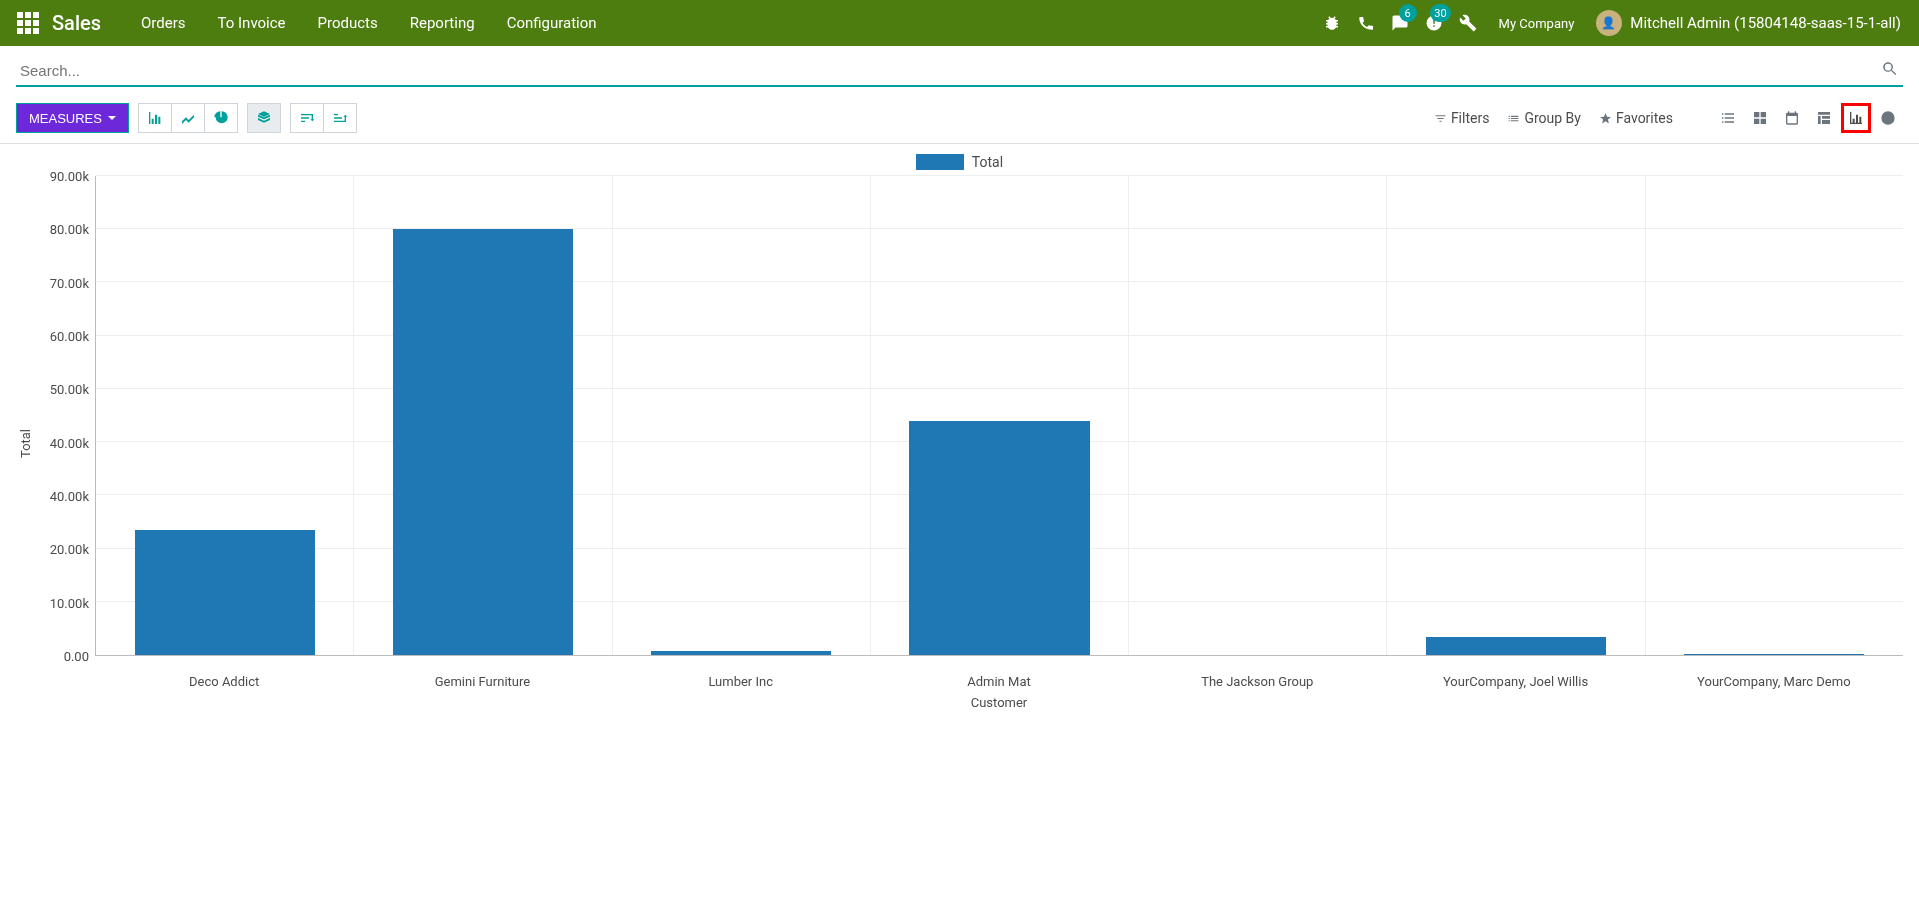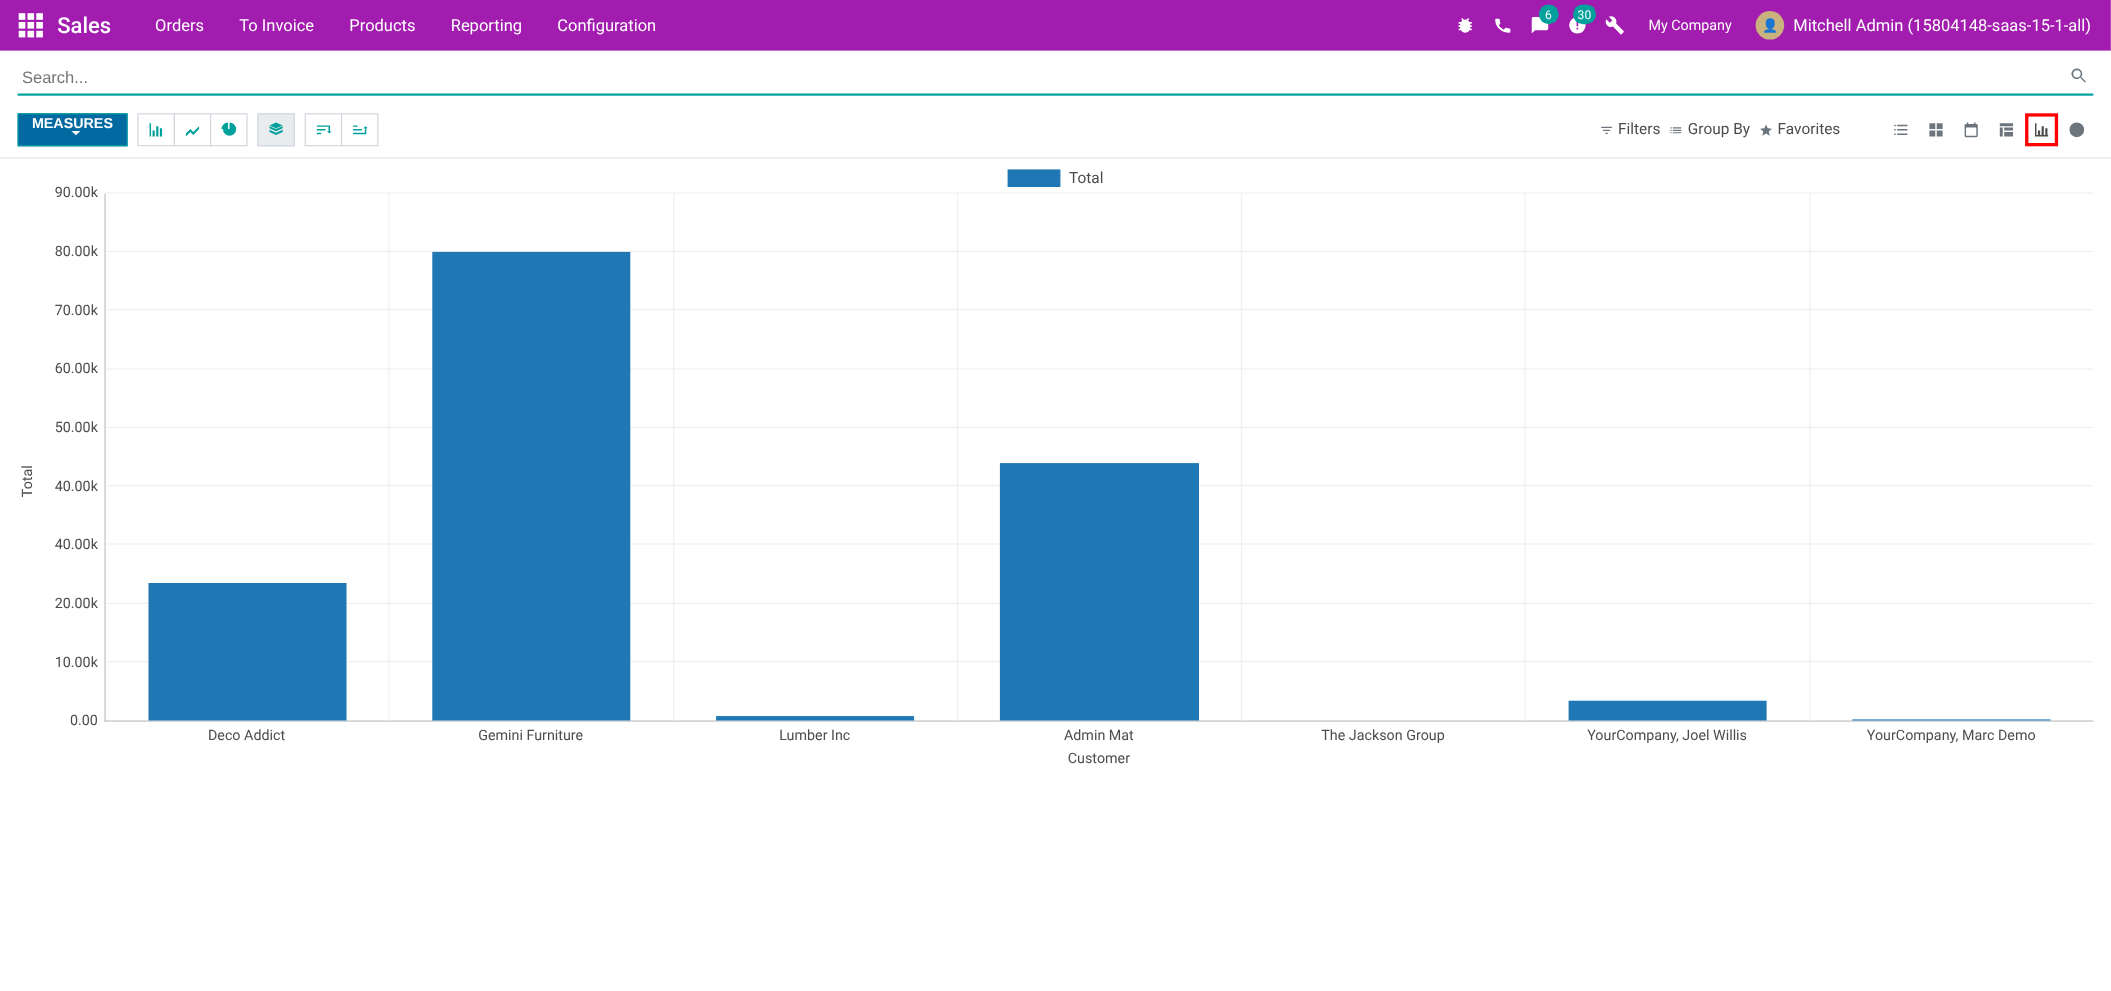--- a/index.html
+++ b/index.html
@@ -1,19 +1,19 @@
 <!DOCTYPE html>
 <html><head>
 <meta charset="utf-8">
 <style>
 * { margin: 0; padding: 0; box-sizing: border-box; }
 body { font-family: -apple-system, "Segoe UI", Roboto, sans-serif; background: #fff; color: #212529; overflow: hidden; }
 
 
-.topnav { background: #a21caf; height: 46px; display: flex; align-items: center; padding: 0 10px; color: #fff; }
+.topnav { background: #4d7c0f; height: 46px; display: flex; align-items: center; padding: 0 10px; color: #fff; }
 .topnav .apps-icon { width: 24px; height: 24px; display: flex; flex-wrap: wrap; margin: 0 12px 0 6px; cursor: pointer; }
 .topnav .apps-icon span { width: 6px; height: 6px; background: #fff; margin: 1px; }
 .topnav .brand { font-size: 20px; font-weight: 500; margin-right: 24px; }
 .topnav .menu-item { padding: 0 16px; font-size: 15px; line-height: 46px; cursor: pointer; }
 .topnav .spacer { flex: 1; }
 .topnav .nav-icon { position: relative; width: 34px; height: 46px; display: flex; align-items: center; justify-content: center; cursor: pointer; }
 .topnav .nav-icon svg { width: 18px; height: 18px; fill: #fff; }
 .topnav .badge { position: absolute; top: 4px; right: 0; background: #00A09D; color: #fff; border-radius: 9px; min-width: 18px; height: 18px; font-size: 11px; display: flex; align-items: center; justify-content: center; padding: 0 4px; }
 .topnav .company { padding: 0 14px; font-size: 13px; }
 .topnav .avatar { width: 26px; height: 26px; border-radius: 50%; background: #c9b27d; margin-right: 8px; display: inline-flex; align-items:center; justify-content:center; font-size:12px; color:#5a4a20;}
@@ -23,29 +23,29 @@
 .cp { padding: 10px 16px 0 16px; }
 .cp-top { display: flex; align-items: flex-start; }
 .cp-title { font-size: 24px; color: #4c4c4c; flex: 0 0 50%; padding-top: 4px; }
 .cp-search { flex: 1; position: relative; }
 .cp-search input { width: 100%; border: none; border-bottom: 1px solid #ccc; font-size: 15px; padding: 6px 28px 6px 4px; outline: none; }
 .cp-search .search-icon { position: absolute; right: 4px; top: 4px; width: 18px; height: 18px; fill: #6c757d; }
 
 .cp-bottom { display: flex; align-items: center; margin-top: 16px; padding-bottom: 10px; }
 .btn { border: 1px solid #ced4da; background: #fff; color: #00A09D; height: 30px; padding: 0 8px; display: inline-flex; align-items: center; cursor: pointer; font-size: 13px; }
 .btn svg { width: 16px; height: 16px; fill: currentColor; }
-.btn.primary { background: #0369a1; color: #fff; border-color: #00A09D; font-weight: 700; padding: 0 12px; flex-direction: column; }
+.btn.primary { background: #6d28d9; color: #fff; border-color: #00A09D; font-weight: 400; padding: 0 12px; }
 .btn.primary .caret { border-top: 4px solid #fff; border-left: 4px solid transparent; border-right: 4px solid transparent; margin-left: 6px; }
 .btn-group { display: inline-flex; margin-left: 10px; }
 .btn-group .btn { margin-left: -1px; }
 .btn.active-stacked { background: #e9ecef; }
 
 .cp-bottom .spacer { flex: 1; }
 
-.search-opts { display: flex; gap: 8px; margin-right: 40px; }
+.search-opts { display: flex; gap: 18px; margin-right: 40px; }
 .search-opt { display: flex; align-items: center; gap: 4px; color: #4c4c4c; font-size: 14px; cursor: pointer; }
 .search-opt svg { width: 13px; height: 13px; fill: #6c757d; }
 
 .view-switch { display: flex; gap: 2px; align-items: center; }
 .view-btn { width: 30px; height: 30px; display: inline-flex; align-items: center; justify-content: center; color: #6c757d; cursor: pointer; border: 1px solid transparent; }
 .view-btn svg { width: 16px; height: 16px; fill: currentColor; }
 .view-btn.highlighted { border: 3px solid #ff0000; color: #4c4c4c; }
 
 hr.sep { border: none; border-top: 1px solid #dee2e6; margin: 0; }
 
@@ -58,21 +58,21 @@
 .chart-main { flex: 1; display: flex; flex-direction: column; }
 .plot-row { display: flex; height: 480px; }
 .yaxis { width: 60px; position: relative; }
 .ytick { position: absolute; right: 6px; transform: translateY(50%); font-size: 13px; color: #4c4c4c; text-align: right; white-space: nowrap; }
 .plot { flex: 1; border-left: 1px solid #bbb; border-bottom: 1px solid #bbb; position: relative; display: flex; }
 .plot .grid-h { position: absolute; left: 0; right: 0; border-top: 1px solid #eee; }
 .bar-slot { flex: 1; position: relative; border-right: 1px solid #eee; }
 .bar-slot:last-child { border-right: none; }
 .bar { position: absolute; bottom: 0; left: 15%; width: 70%; background: #1f77b4; }
 .xaxis { display: flex; margin-left: 60px; }
-.xtick { flex: 1; text-align: center; font-size: 13px; color: #4c4c4c; padding-top: 6px; white-space: nowrap; overflow: hidden; text-overflow: ellipsis; }
+.xtick { flex: 1; text-align: center; font-size: 13px; color: #4c4c4c; padding-top: 18px; white-space: nowrap; overflow: hidden; text-overflow: ellipsis; }
 .xaxis-title { text-align: center; font-size: 13px; color: #4c4c4c; margin-top: 6px; padding-left: 60px; }
 </style>
 </head>
 <body>
 
 <div class="topnav">
   <div class="apps-icon">
     <span></span>
       <span></span>
       <span></span>

